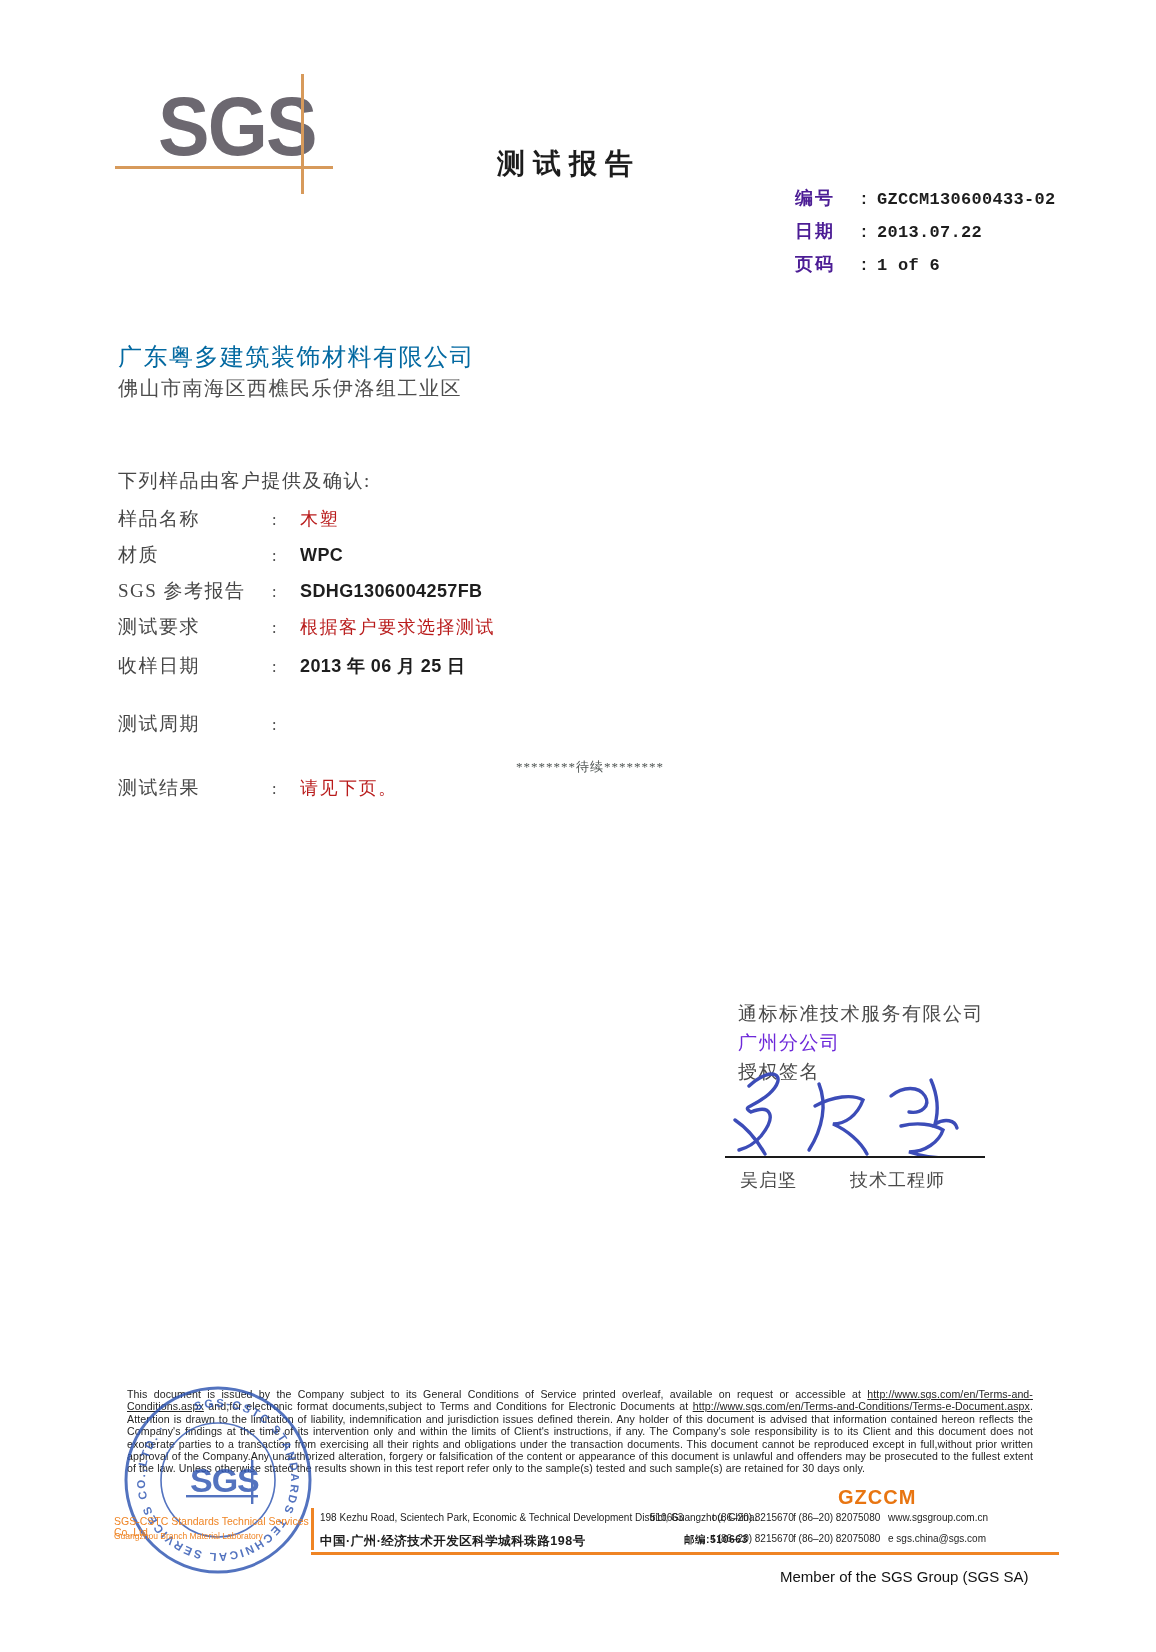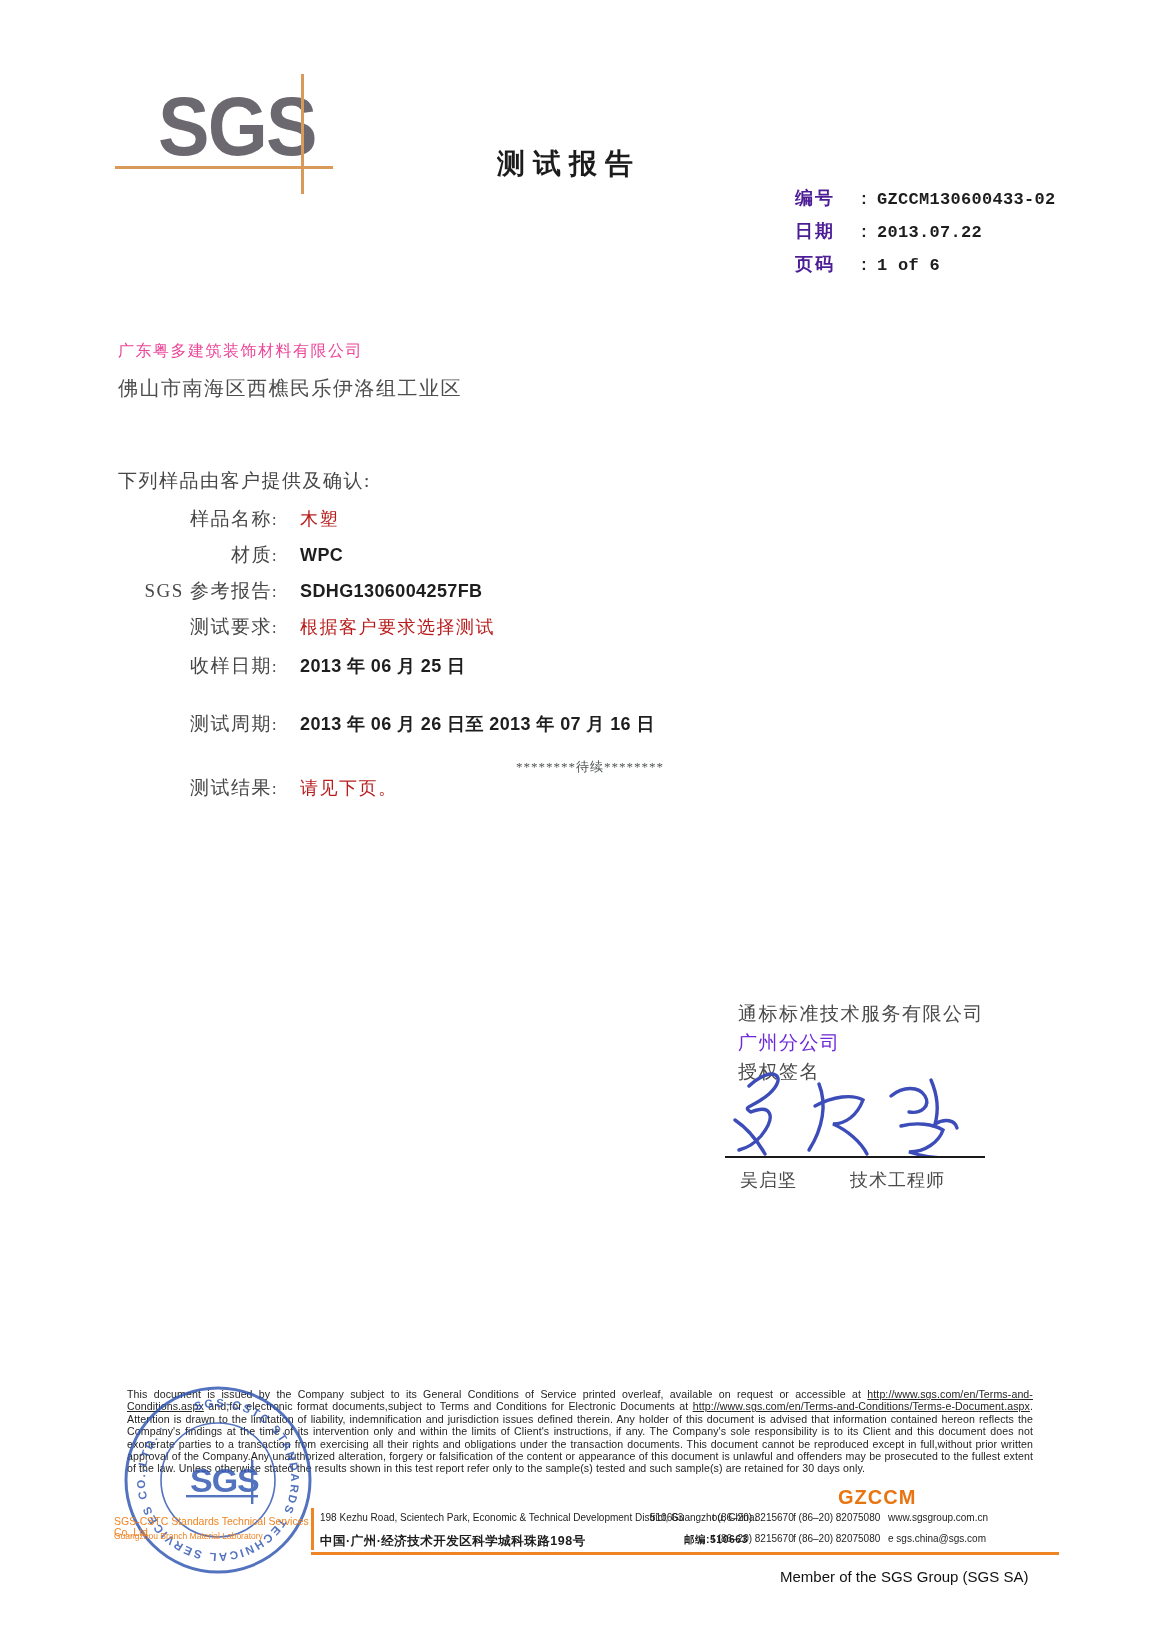--- a/index.html
+++ b/index.html
@@ -19,32 +19,32 @@
   
   .report-title { left:497px; top:145px; font-size:28px; font-weight:bold; color:#1c1c1c; letter-spacing:8px; }
   .meta-block { left:795px; top:186px; }
   .meta-row { display:flex; align-items:baseline; margin-bottom:11px; height:22px; }
   .meta-label { width:56px; font-size:18px; font-weight:bold; color:#4c1d95; letter-spacing:2px; }
   .meta-colon { width:26px; font-size:16px; font-weight:bold; color:#222; text-align:center; }
   .meta-value { font-size:17px; font-weight:bold; color:#1d1d1d;
                 font-family:Liberation Mono, monospace; letter-spacing:.3px; }
 
   
-  .client-name    { left:118px; top:341px; font-size:16px; color:#ec4899; letter-spacing:1.5px; }
+  .client-name    { left:118px; top:341px; font-size:24px; color:#0369a1; letter-spacing:1.5px; }
   .client-address { left:118px; top:375px; font-size:20px; color:#4d4d4d; letter-spacing:1.5px; }
 
   
   .sample-block { left:118px; top:443px; width:700px;margin-top:25px; }
   .sample-intro { font-size:19px; color:#474747; letter-spacing:1.5px; height:24px; }
   .sample-row { display:flex; align-items:baseline; margin-top:10px; min-height:24px; }
   .sample-row:nth-of-type(1){ margin-top:14px; }
   .sample-row:nth-of-type(5){ margin-top:13px; }
   .sample-row:nth-of-type(6){ margin-top:32px; }
   .sample-row:nth-of-type(7){ margin-top:38px; }
-  .sample-label { width:154px; font-size:19px; color:#474747; letter-spacing:1.5px;text-align:right; }
+  .sample-label { width:154px; font-size:19px; color:#474747; letter-spacing:1.5px; }
   .sample-colon { width:28px; font-size:16px; color:#444; }
   .sample-value-serif { font-size:18px; color:#b91c1c; letter-spacing:1.5px; }
   .sample-value-sans  { font-size:18px; font-weight:bold; color:#1e1e1e; letter-spacing:.4px;
                         font-family:"Liberation Sans","DejaVu Sans",sans-serif; }
   .continued { left:470px; top:758px; width:240px; text-align:center; font-size:13px;
                color:#4e5452; letter-spacing:1px; }
 
   
   .signer-company { left:738px; top:1001px; font-size:19px; color:#4a4a4a; letter-spacing:1.5px; }
   .signer-branch  { left:738px; top:1030px; font-size:19px; color:#6d28d9; letter-spacing:1.5px; }
@@ -136,21 +136,20 @@
         <span class="sample-value-serif serif">根据客户要求选择测试</span>
       </div>
       <div class="sample-row">
         <span class="sample-label serif">收样日期</span>
         <span class="sample-colon serif">:</span>
         <span class="sample-value-sans">2013 年 06 月 25 日</span>
       </div>
       <div class="sample-row">
         <span class="sample-label serif">测试周期</span>
         <span class="sample-colon serif">:</span>
-        <span class="sample-value-sans">2013 年 06 月 26 日至 2013 年 07 月 16 日</span>
       </div>
       <div class="sample-row">
         <span class="sample-label serif">测试结果</span>
         <span class="sample-colon serif">:</span>
         <span class="sample-value-serif serif">请见下页。</span>
       </div>
     </div>
 </div>
 <div class="abs continued serif">********待续********</div>
 

